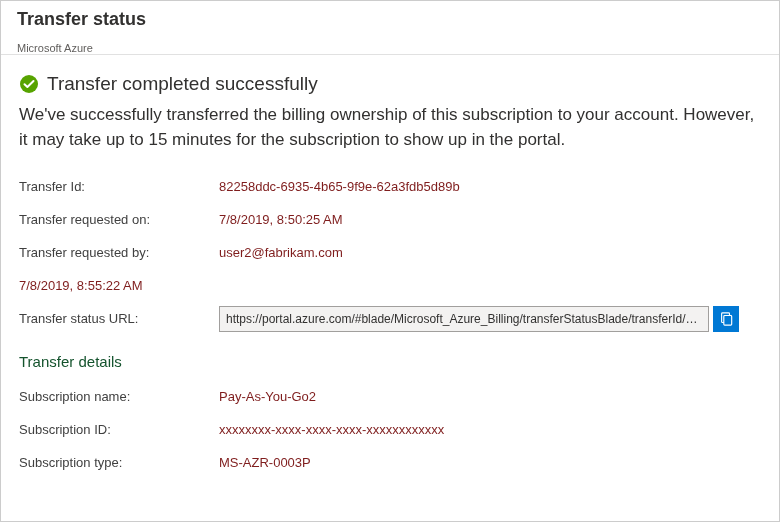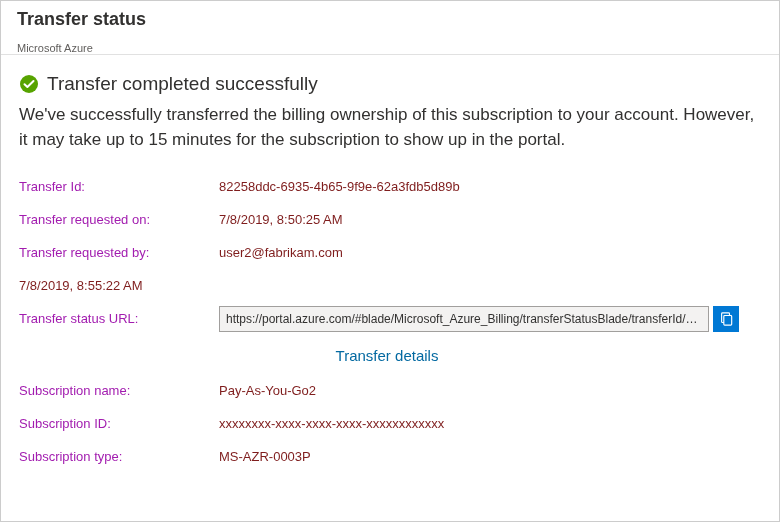--- a/index.html
+++ b/index.html
@@ -48,21 +48,21 @@
       margin-bottom: 18px;
     }
     .kv-row {
       display: flex;
       align-items: center;
       min-height: 33px;
       font-size: 13px;
     }
     .kv-label {
       width: 200px;
-      color: #a21caf;
+      color: #404040;
       flex-shrink: 0;
     }
     .kv-value {
       color: #7f1d1d;
       flex: 1;
     }
     .url-row {
       display: flex;
       align-items: center;
       gap: 4px;
@@ -86,24 +86,23 @@
       background: #0078d4;
       display: flex;
       align-items: center;
       justify-content: center;
       cursor: pointer;
       flex-shrink: 0;
     }
     .section-title {
       font-size: 15px;
       font-weight: 400;
-      color: #0369a1;
-      margin-top: 12px;
+      color: #14532d;
+      margin-top: 18px;
       margin-bottom: 10px;
-      text-align: center;
     }
     .check-icon-svg {
       width: 20px;
       height: 20px;
       flex-shrink: 0;
     }
   </style>
 </head>
 <body>
 

